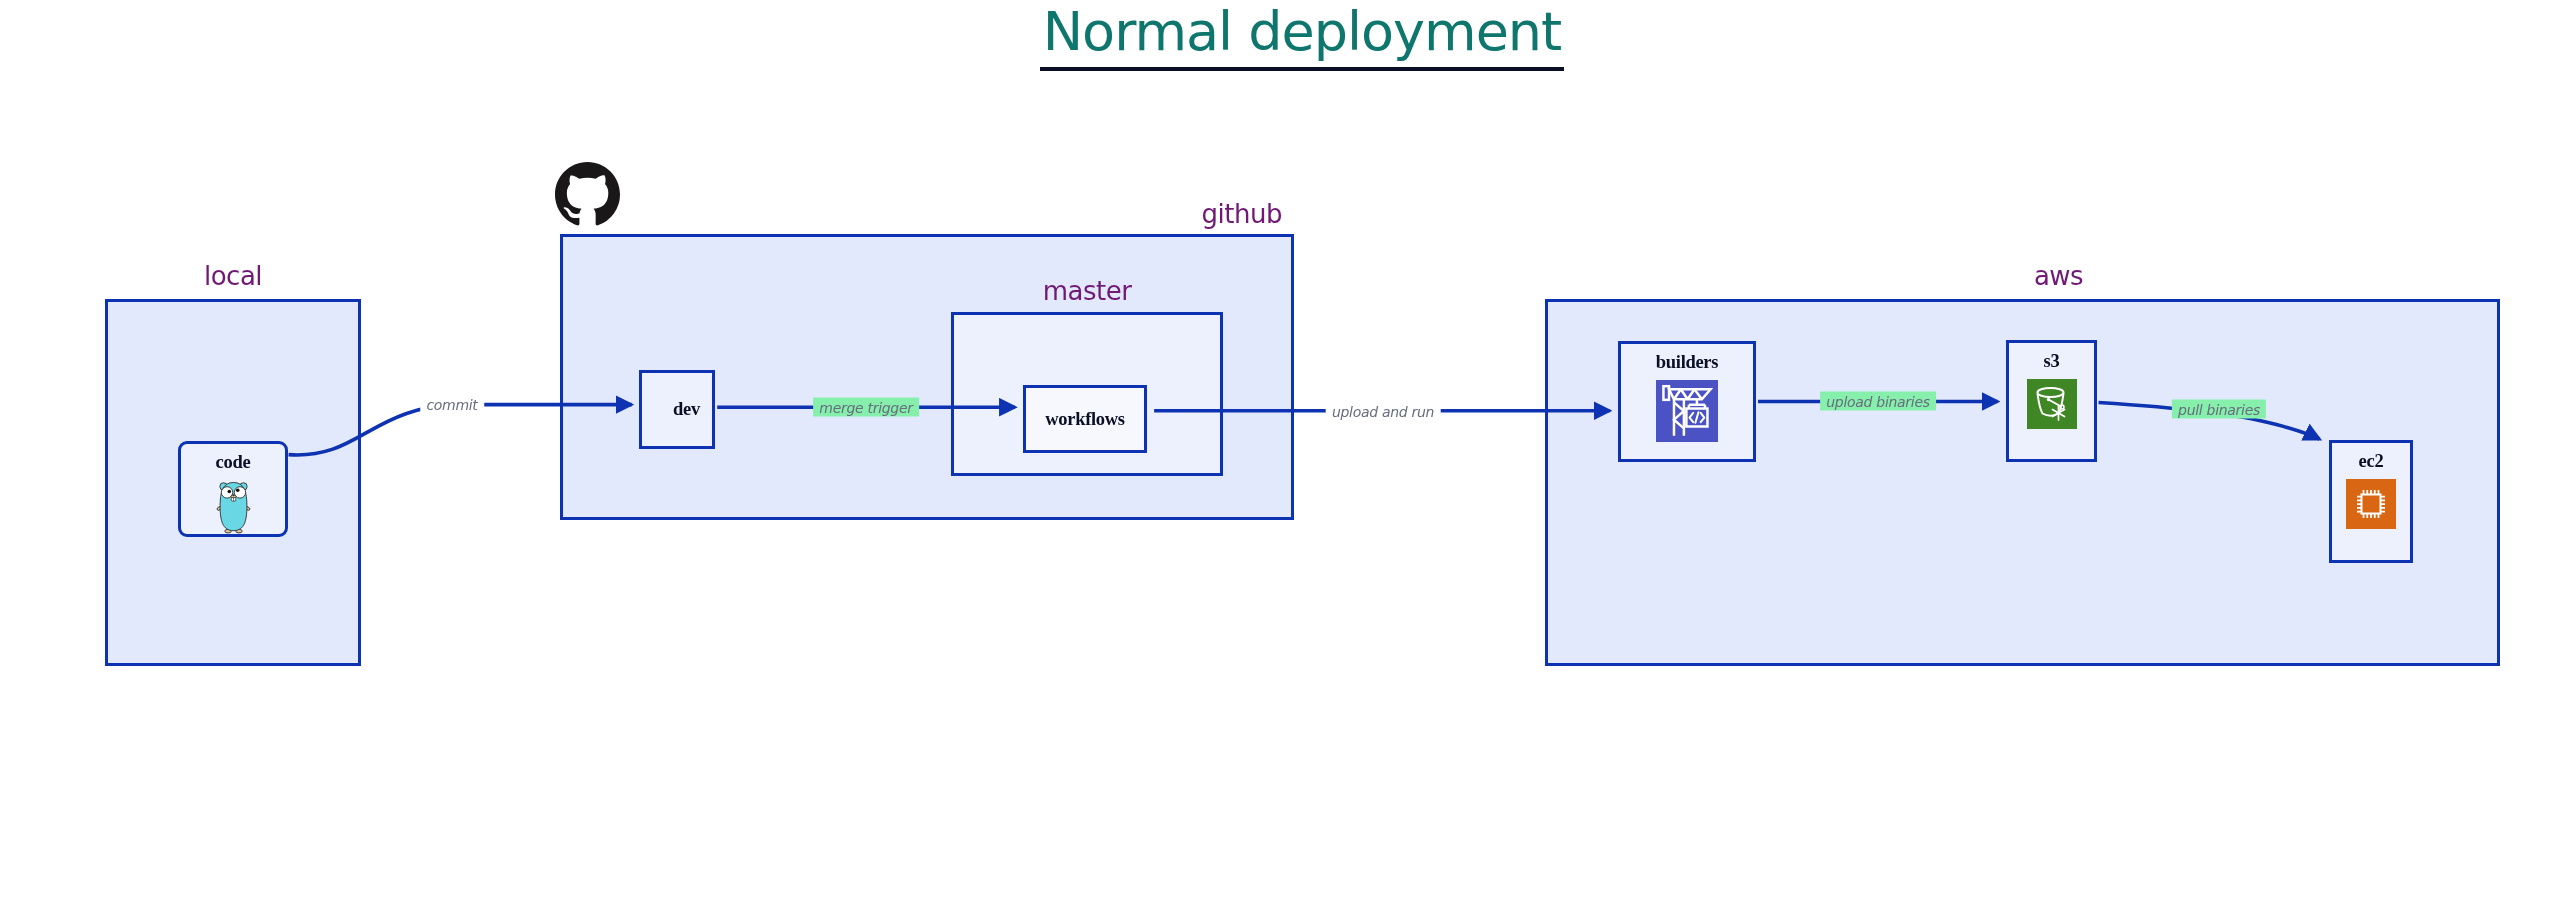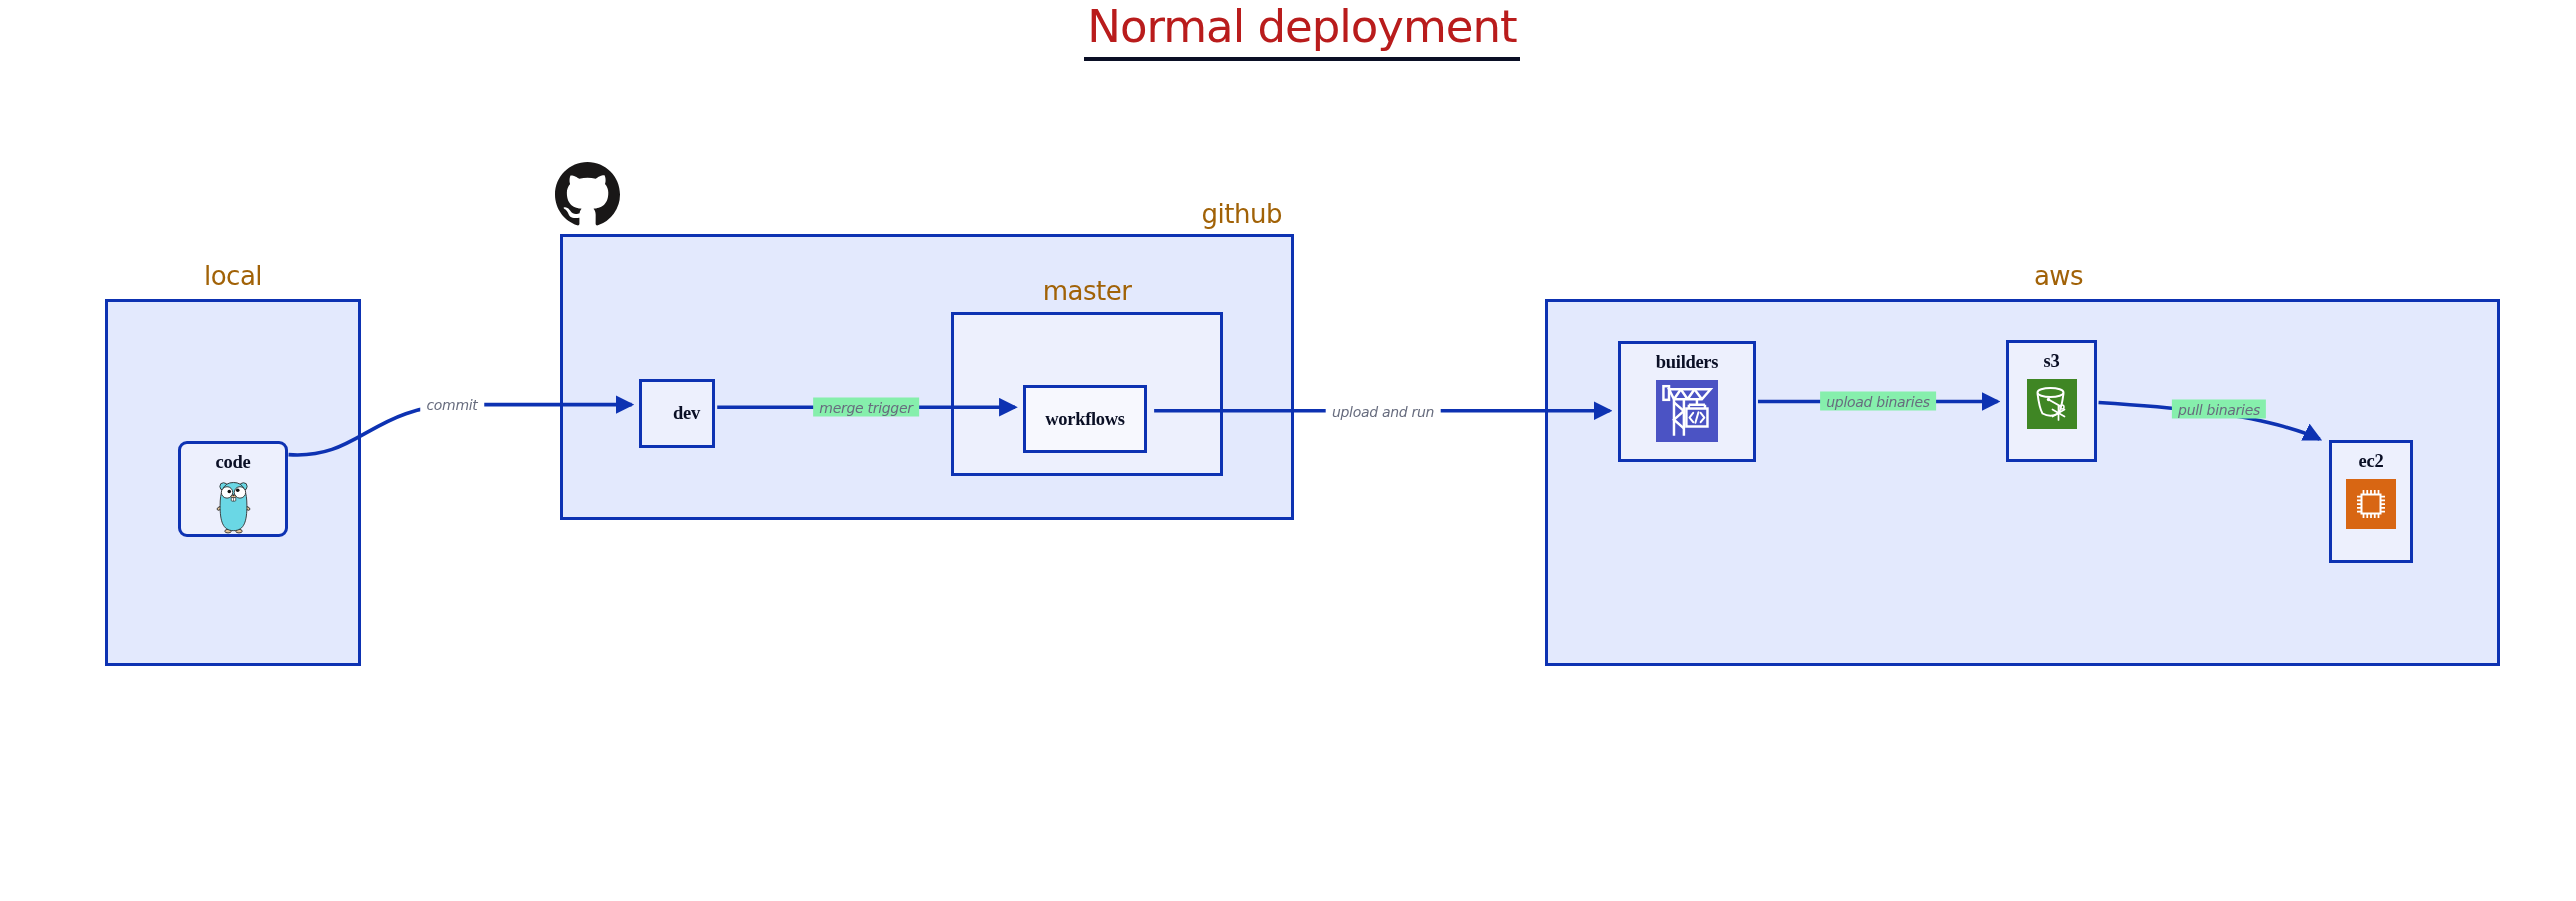--- a/index.html
+++ b/index.html
@@ -6,40 +6,40 @@
   body{
     width:2604px;height:902px;background:#FFFFFF;position:relative;overflow:hidden;
     font-family:"DejaVu Sans","Liberation Sans",sans-serif;
   }
   .canvas{position:absolute;inset:0;}
   .box{position:absolute;border:3.6px solid #0D32B2;box-sizing:border-box;font-family:Liberation Serif, serif;}
   .fill-l1{background:#E3E9FD;}
   .fill-l2{background:#EDF0FD;}
   .fill-l3{background:#F7F8FE;}
   .container-label{
-    position:absolute;color:#a16207;font-size:26px;font-weight:500;
+    position:absolute;color:#701a75;font-size:26px;font-weight:500;
     letter-spacing:-0.5px;white-space:nowrap;
   }
   .node{display:flex;flex-direction:column;align-items:center;padding-top:8.2px;}
   .node-center{justify-content:center;padding-top:0;}
   .node-label{font-weight:700;font-size:18.5px;color:#0A0F25;letter-spacing:-0.3px;}
   .node .node-label{margin-bottom:7.2px;}
   .node-center .node-label{margin-bottom:0;}
   .edge-label{
     position:absolute;transform:translate(-50%,-50%);
     font-style:italic;font-size:14px;color:#676C7E;
     padding:1.5px 6.2px;white-space:nowrap;letter-spacing:-0.3px;
   }
   .on-white{background:#FFFFFF;}
   .on-l1{background:#86efac;}
   .edges-svg{position:absolute;left:0;top:0;pointer-events:none;}
   .edge-path{stroke:#0D32B2;stroke-width:7;fill:none;}
   .title-wrap{position:absolute;left:0;top:1326;width:2604px;text-align:center;}
   .title-text{
-    display:inline-block;color:#b91c1c;font-size:45px;font-weight:500;letter-spacing:-1px;
+    display:inline-block;color:#0f766e;font-size:54px;font-weight:500;letter-spacing:-1px;
     border-bottom:4.6px solid #0A0F25;padding:0 3.1px 4.1px 3.1px;
   }
   .icon{display:block;}
 </style>
 </head>
 <body>
 
 <div class="canvas">
 
   <div class="box fill-l1" style="left:105px;top:299px;width:256px;height:367px;"></div>
@@ -87,21 +87,21 @@
       </g>
       <circle cx="27.5" cy="23" r="3.6" fill="#111111"></circle>
       <circle cx="44.5" cy="20.5" r="3.6" fill="#111111"></circle>
       <ellipse cx="36" cy="33" rx="5" ry="3.5" fill="#E8C79B" stroke="#2E2E2E" stroke-width="1.5"></ellipse>
       <ellipse cx="36" cy="31.3" rx="2.2" ry="1.5" fill="#3A2D26"></ellipse>
       <rect x="31.5" y="35.5" width="9" height="7" rx="1.5" fill="#FFFFFF" stroke="#2E2E2E" stroke-width="1.5"></rect>
       <line x1="36" y1="35.5" x2="36" y2="42.5" stroke="#2E2E2E" stroke-width="1.2"></line>
     </svg>
   </div>
 
-  <div class="box fill-l2 node node-center" style="left:639px;top:379px;width:76px;height:69px;padding-left:19px;">
+  <div class="box fill-l2 node node-center" style="left:639px;top:370px;width:76px;height:79px;padding-left:19px;">
     <span class="node-label">dev</span>
   </div>
 
   <div class="box fill-l3 node node-center" style="left:1023px;top:385px;width:124px;height:68px;">
     <span class="node-label">workflows</span>
   </div>
 
   <div class="box fill-l2 node" style="left:1618px;top:341px;width:138px;height:121px;">
     <span class="node-label">builders</span>
     <svg class="icon" width="62" height="62" viewBox="0 0 100 100" aria-hidden="true">

